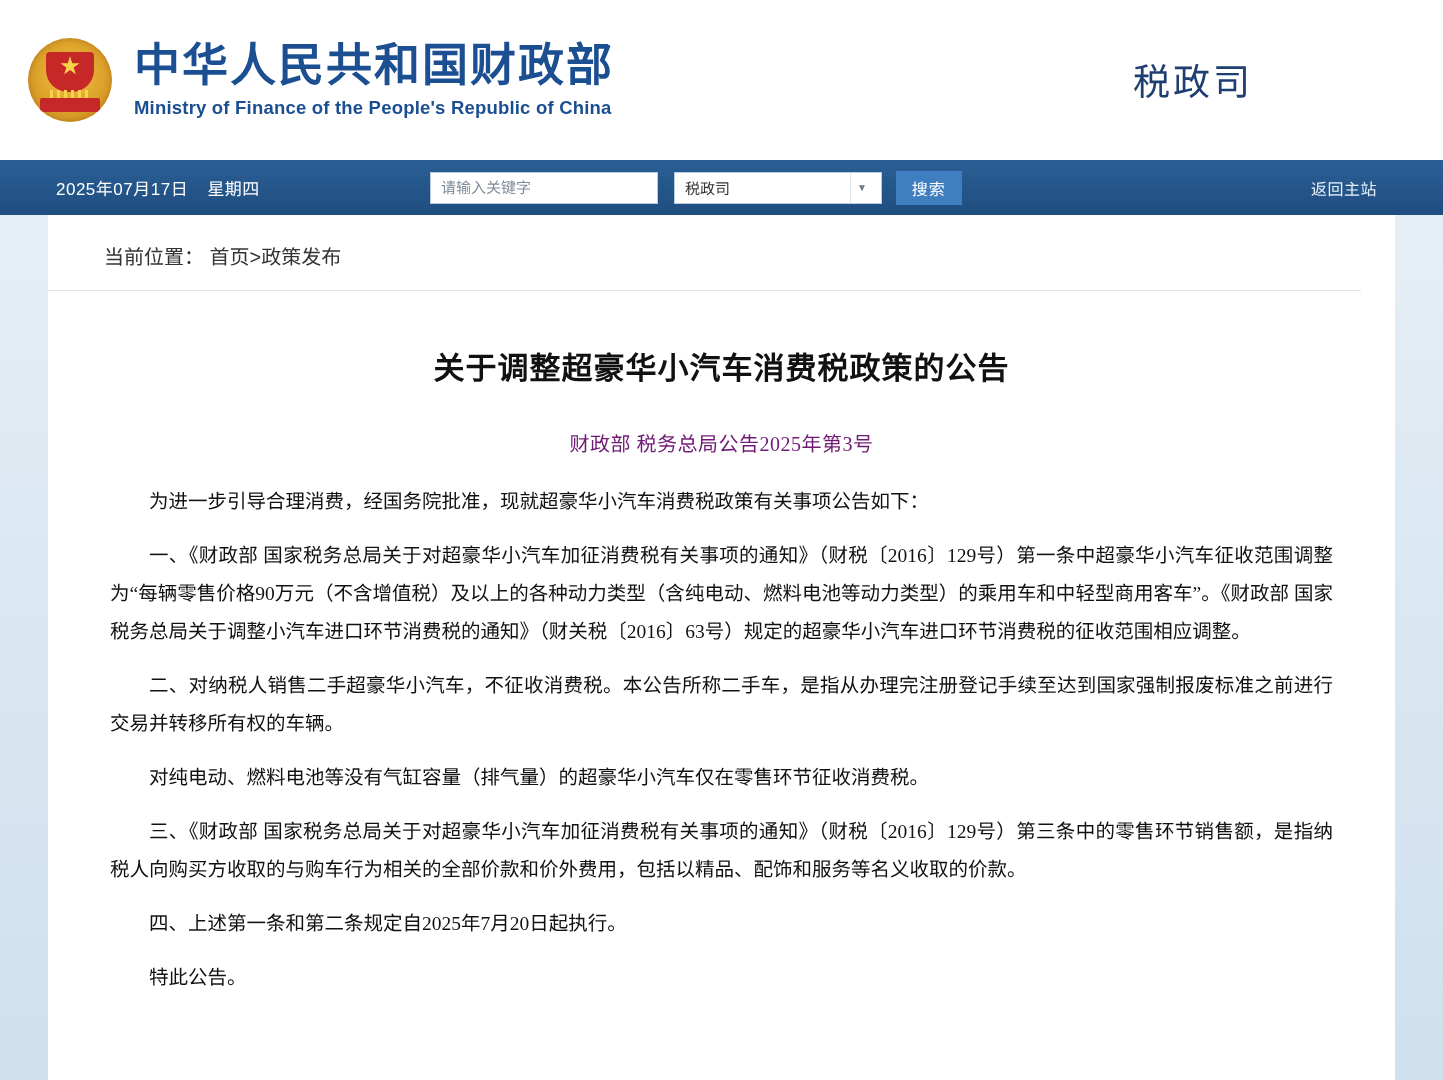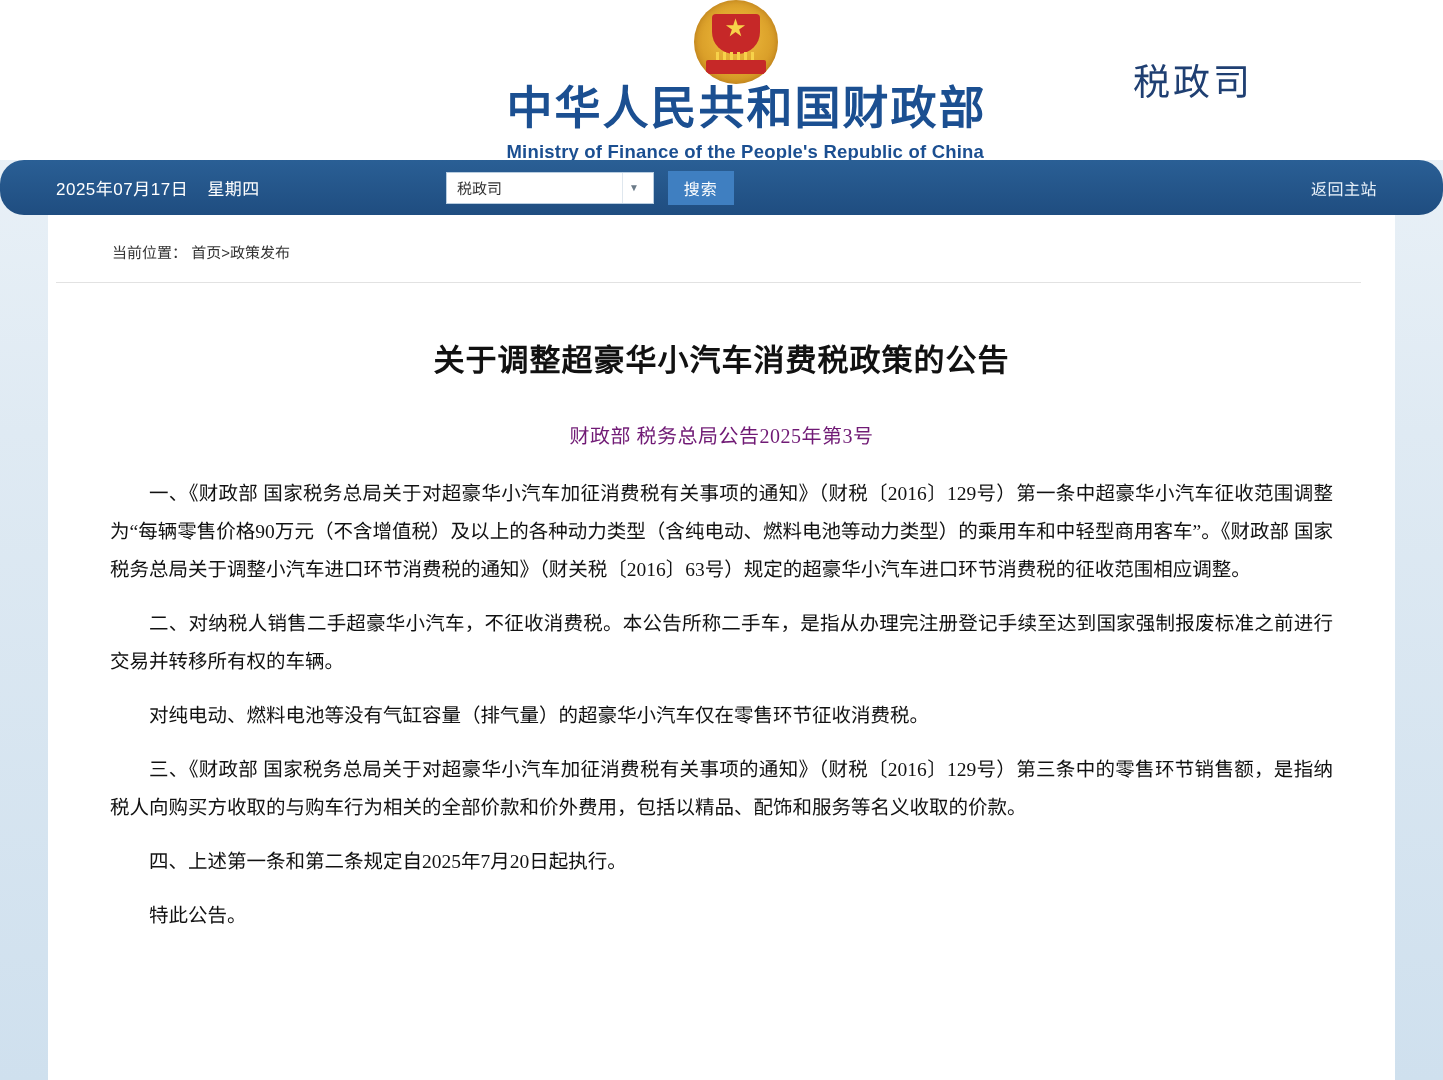--- a/index.html
+++ b/index.html
@@ -17,21 +17,20 @@
 
   
   .header {
     position: relative;
     height: 160px;
     background: #ffffff;
     display: flex;
     align-items: center;
     padding-left: 28px;
     box-sizing: border-box;
-    flex-direction: column;
   }
   .emblem {
     width: 84px;
     height: 84px;
     border-radius: 50%;
     background: radial-gradient(circle at 50% 45%, #f2c14a 0%, #e0a72e 45%, #c8881c 100%);
     position: relative;
     flex: 0 0 auto;
     box-shadow: inset 0 0 6px rgba(120,60,0,.35);
     overflow: hidden;
@@ -105,21 +104,20 @@
   
   .bluebar {
     height: 55px;
     background: linear-gradient(180deg, #2a5f95 0%, #1f4d80 100%);
     display: flex;
     align-items: center;
     padding: 0 24px 0 56px;
     box-sizing: border-box;
     color: #fff;
     position: relative;
-    border-radius: 24px;
   }
   .date {
     font-size: 17px;
     letter-spacing: .5px;
     white-space: nowrap;
   }
   .date .weekday { margin-left: 14px; }
 
   .searchwrap {
     display: flex;
@@ -191,25 +189,25 @@
   .page {
     position: relative;
     margin: 0 auto;
     width: 1347px;
     background: #fff;
     min-height: 865px;
     box-sizing: border-box;
     padding: 0 0 20px 0;
   }
   .breadcrumb {
-    font-size: 15px;
+    font-size: 20px;
     color: #3a3a3a;
     padding: 26px 0 20px 56px;
     border-bottom: 1px solid #e2e2e2;
-    margin: 0 34px 0 8px;
+    margin: 0 34px 0 0;
   }
   .breadcrumb .label { color: #333; }
   .breadcrumb .path { color: #333; }
 
   .doc {
     padding: 0 62px;
   }
   .doc-title {
     text-align: center;
     font-family: "Liberation Serif", serif;
@@ -255,20 +253,21 @@
   <div class="dept-name">税政司</div>
 </div>
 
 <div class="bluebar">
   <div class="date">
     <span>2025年07月17日</span>
     <span class="weekday">星期四</span>
   </div>
 
   <div class="searchwrap">
+    <input class="kw-input" type="text" placeholder="请输入关键字" style="">
     <div class="select">
       <span>税政司</span>
       <span class="caret">▼</span>
     </div>
     <button class="search-btn">搜索</button>
   </div>
 
   <a class="back-link" href="#">返回主站</a>
 </div>
 
@@ -277,20 +276,21 @@
   <div class="breadcrumb">
     <span class="label">当前位置：</span>
     <span class="path">首页&gt;政策发布</span>
   </div>
 
   <div class="doc">
     <h1 class="doc-title">关于调整超豪华小汽车消费税政策的公告</h1>
     <div class="doc-subtitle">财政部 税务总局公告2025年第3号</div>
 
     <div class="doc-body">
+      <p>为进一步引导合理消费，经国务院批准，现就超豪华小汽车消费税政策有关事项公告如下：</p>
       <p>一、《财政部 国家税务总局关于对超豪华小汽车加征消费税有关事项的通知》（财税〔2016〕129号）第一条中超豪华小汽车征收范围调整为“每辆零售价格90万元（不含增值税）及以上的各种动力类型（含纯电动、燃料电池等动力类型）的乘用车和中轻型商用客车”。《财政部 国家税务总局关于调整小汽车进口环节消费税的通知》（财关税〔2016〕63号）规定的超豪华小汽车进口环节消费税的征收范围相应调整。</p>
       <p>二、对纳税人销售二手超豪华小汽车，不征收消费税。本公告所称二手车，是指从办理完注册登记手续至达到国家强制报废标准之前进行交易并转移所有权的车辆。</p>
       <p>对纯电动、燃料电池等没有气缸容量（排气量）的超豪华小汽车仅在零售环节征收消费税。</p>
       <p>三、《财政部 国家税务总局关于对超豪华小汽车加征消费税有关事项的通知》（财税〔2016〕129号）第三条中的零售环节销售额，是指纳税人向购买方收取的与购车行为相关的全部价款和价外费用，包括以精品、配饰和服务等名义收取的价款。</p>
       <p>四、上述第一条和第二条规定自2025年7月20日起执行。</p>
       <p>特此公告。</p>
     </div>
   </div>
 </div>
 

